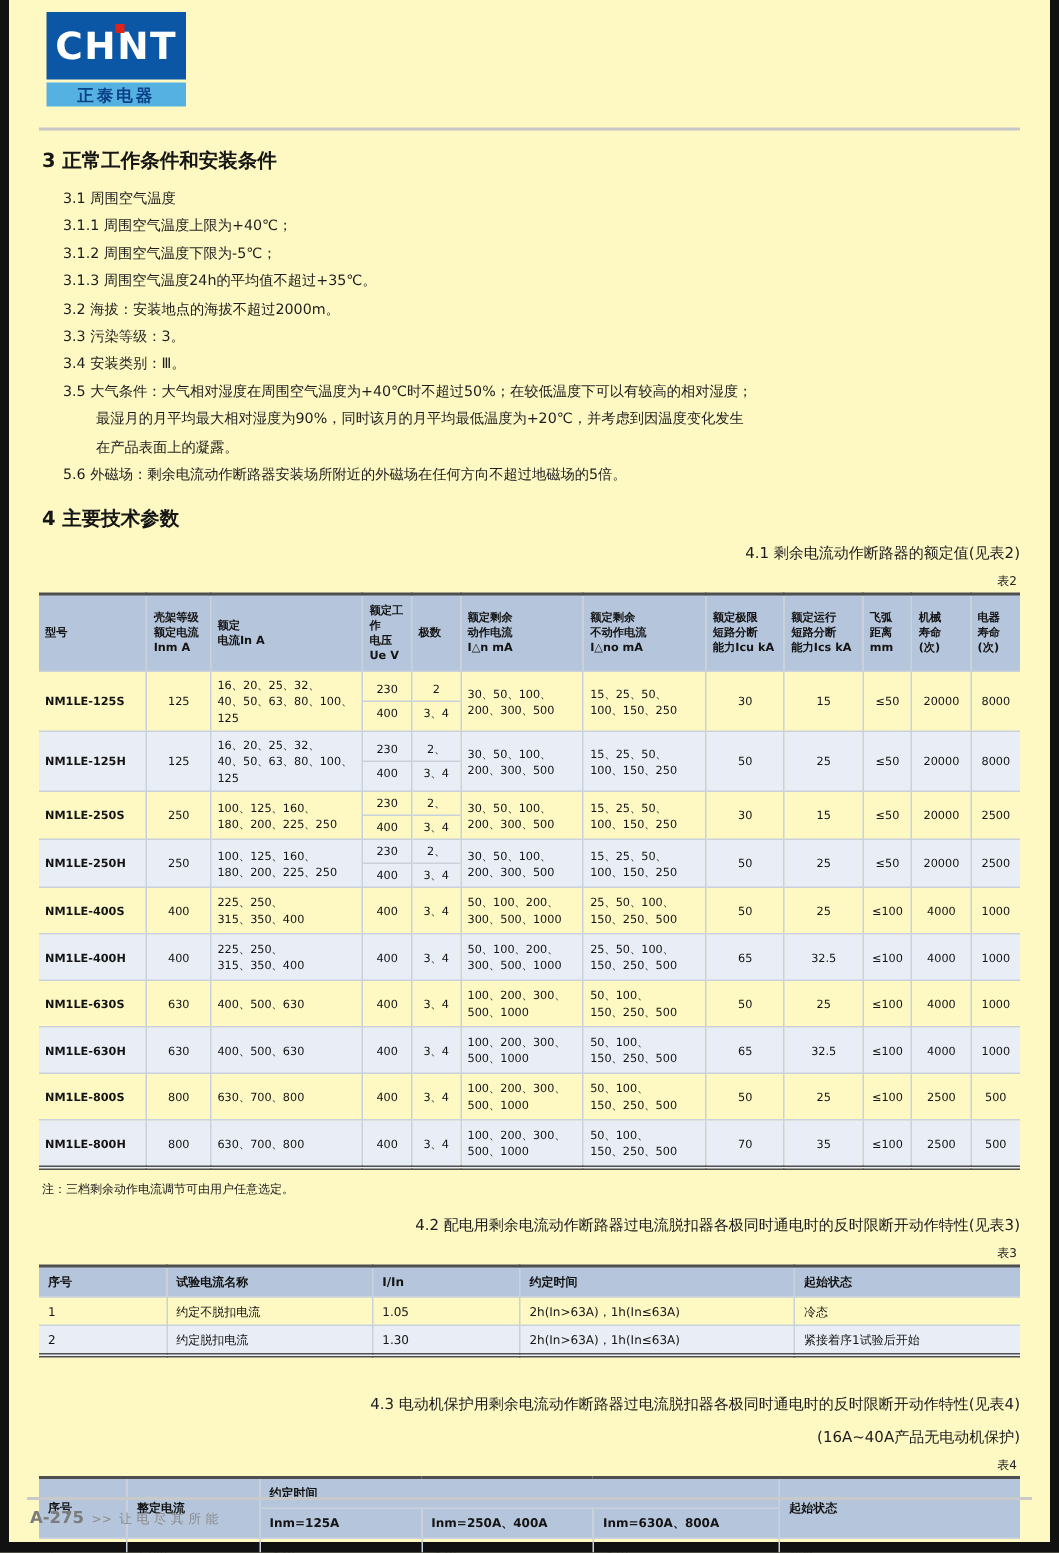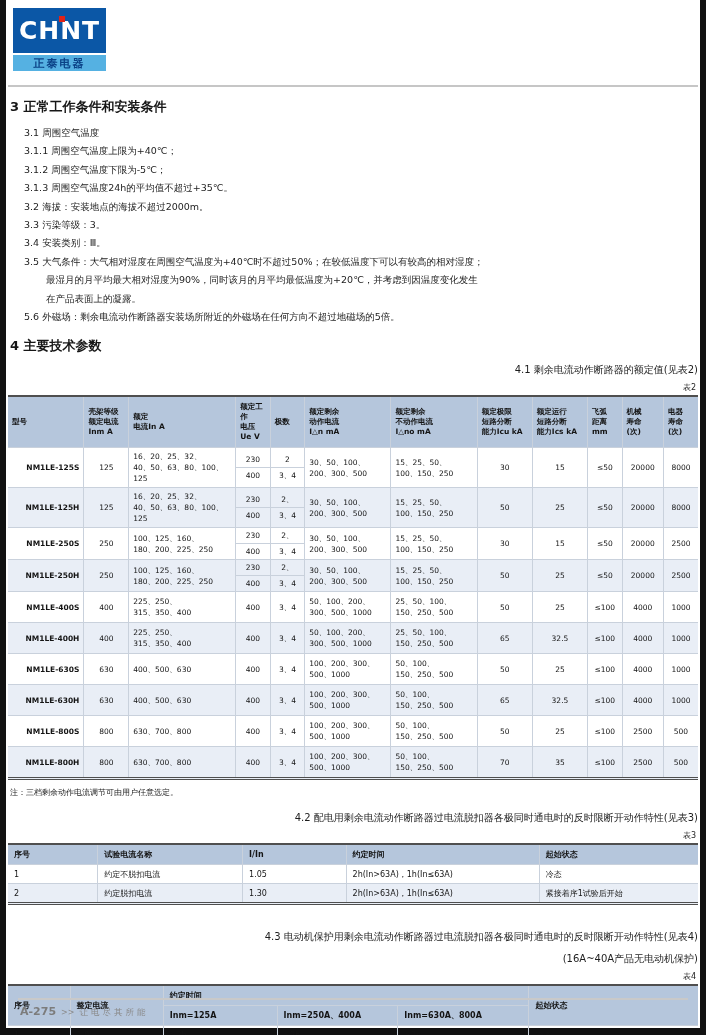--- a/index.html
+++ b/index.html
@@ -1,17 +1,17 @@
 <!DOCTYPE html>
 <html><head>
 <meta charset="utf-8">
 <style>
   html,body{margin:0;padding:0;background:#333;}
   .page{width:706px;height:1035px;position:relative;background:#111;font-family:"DejaVu Sans","Liberation Sans",sans-serif;overflow:hidden;}
-  .content{position:absolute;left:6px;right:6px;top:0;bottom:7px;background:#ffffff;box-sizing:border-box;padding:0 2px;}
+  .content{position:absolute;left:6px;right:6px;top:0;bottom:7px;background:#fef9c3;box-sizing:border-box;padding:0 20px;}
   
   .logo{margin:8px 0 0 5px;width:93px;}
   .logo-box{height:45px;background:#0b57a6;color:#fff;display:flex;align-items:center;justify-content:center;font-weight:bold;font-size:25px;letter-spacing:1px;position:relative;}
   .logo-dot{position:absolute;width:6px;height:6px;background:#e02318;top:8px;left:46px;}
   .logo-bar{margin-top:2px;height:16px;background:#55b1e2;color:#0a4186;font-weight:bold;font-size:11px;display:flex;align-items:center;justify-content:center;letter-spacing:2px;}
   .top-rule{height:2px;background:#c6c6c6;margin-top:14px;}
   h1{font-size:13px;font-weight:700;color:#161616;margin:11px 0 0 2px;}
   .s3{margin-top:8px;}
   .bl{font-size:9.5px;line-height:18.4px;color:#1d1d1d;font-weight:500;margin-left:16px;}
   .ind{padding-left:22px;}
@@ -22,21 +22,21 @@
   .dt{border-top:2px solid #4f4f4f;border-bottom:3px double #4f4f4f;}
   th{background:#b5c6dc;color:#1b2a3b;font-weight:700;text-align:left;vertical-align:middle;white-space:pre-line;}
   th,td{border:1px solid #c9d1dc;padding:3px 4px;color:#141414;}
   tr>*:first-child{border-left:none;}
   tr>*:last-child{border-right:none;}
   thead tr:first-child>*{border-top:none;}
   tbody tr:nth-child(even){background:#e9eef6;}
   .t2 th{font-size:7.5px;line-height:10px;padding:5px 4px;}
   .t2 td{font-size:7.5px;line-height:11px;height:24px;vertical-align:middle;}
   .t2 .c{text-align:center;}
-  .t2 .c1{font-weight:600;text-align:right;}
+  .t2 .c1{font-weight:600;}
   .t2 .split{padding:0;}
   .t2 .split div{padding:2px 2px;text-align:center;min-height:10px;}
   .t2 .split .sb{border-top:1px solid #c9d1dc;}
   .t2 .split .sb:empty{display:none;}
   .t2 .split .sa:empty{display:none;}
   .t3 th,.t4 th{font-size:8px;padding:4px 6px;}
   .t3 td,.t4 td{font-size:8px;padding:3.5px 6px;}
   .note{font-size:8px;color:#222;font-weight:500;margin:7px 0 0 2px;}
   
   .foot-rule{position:absolute;left:12px;right:12px;bottom:28px;height:2px;background:#c9c9c9;}

